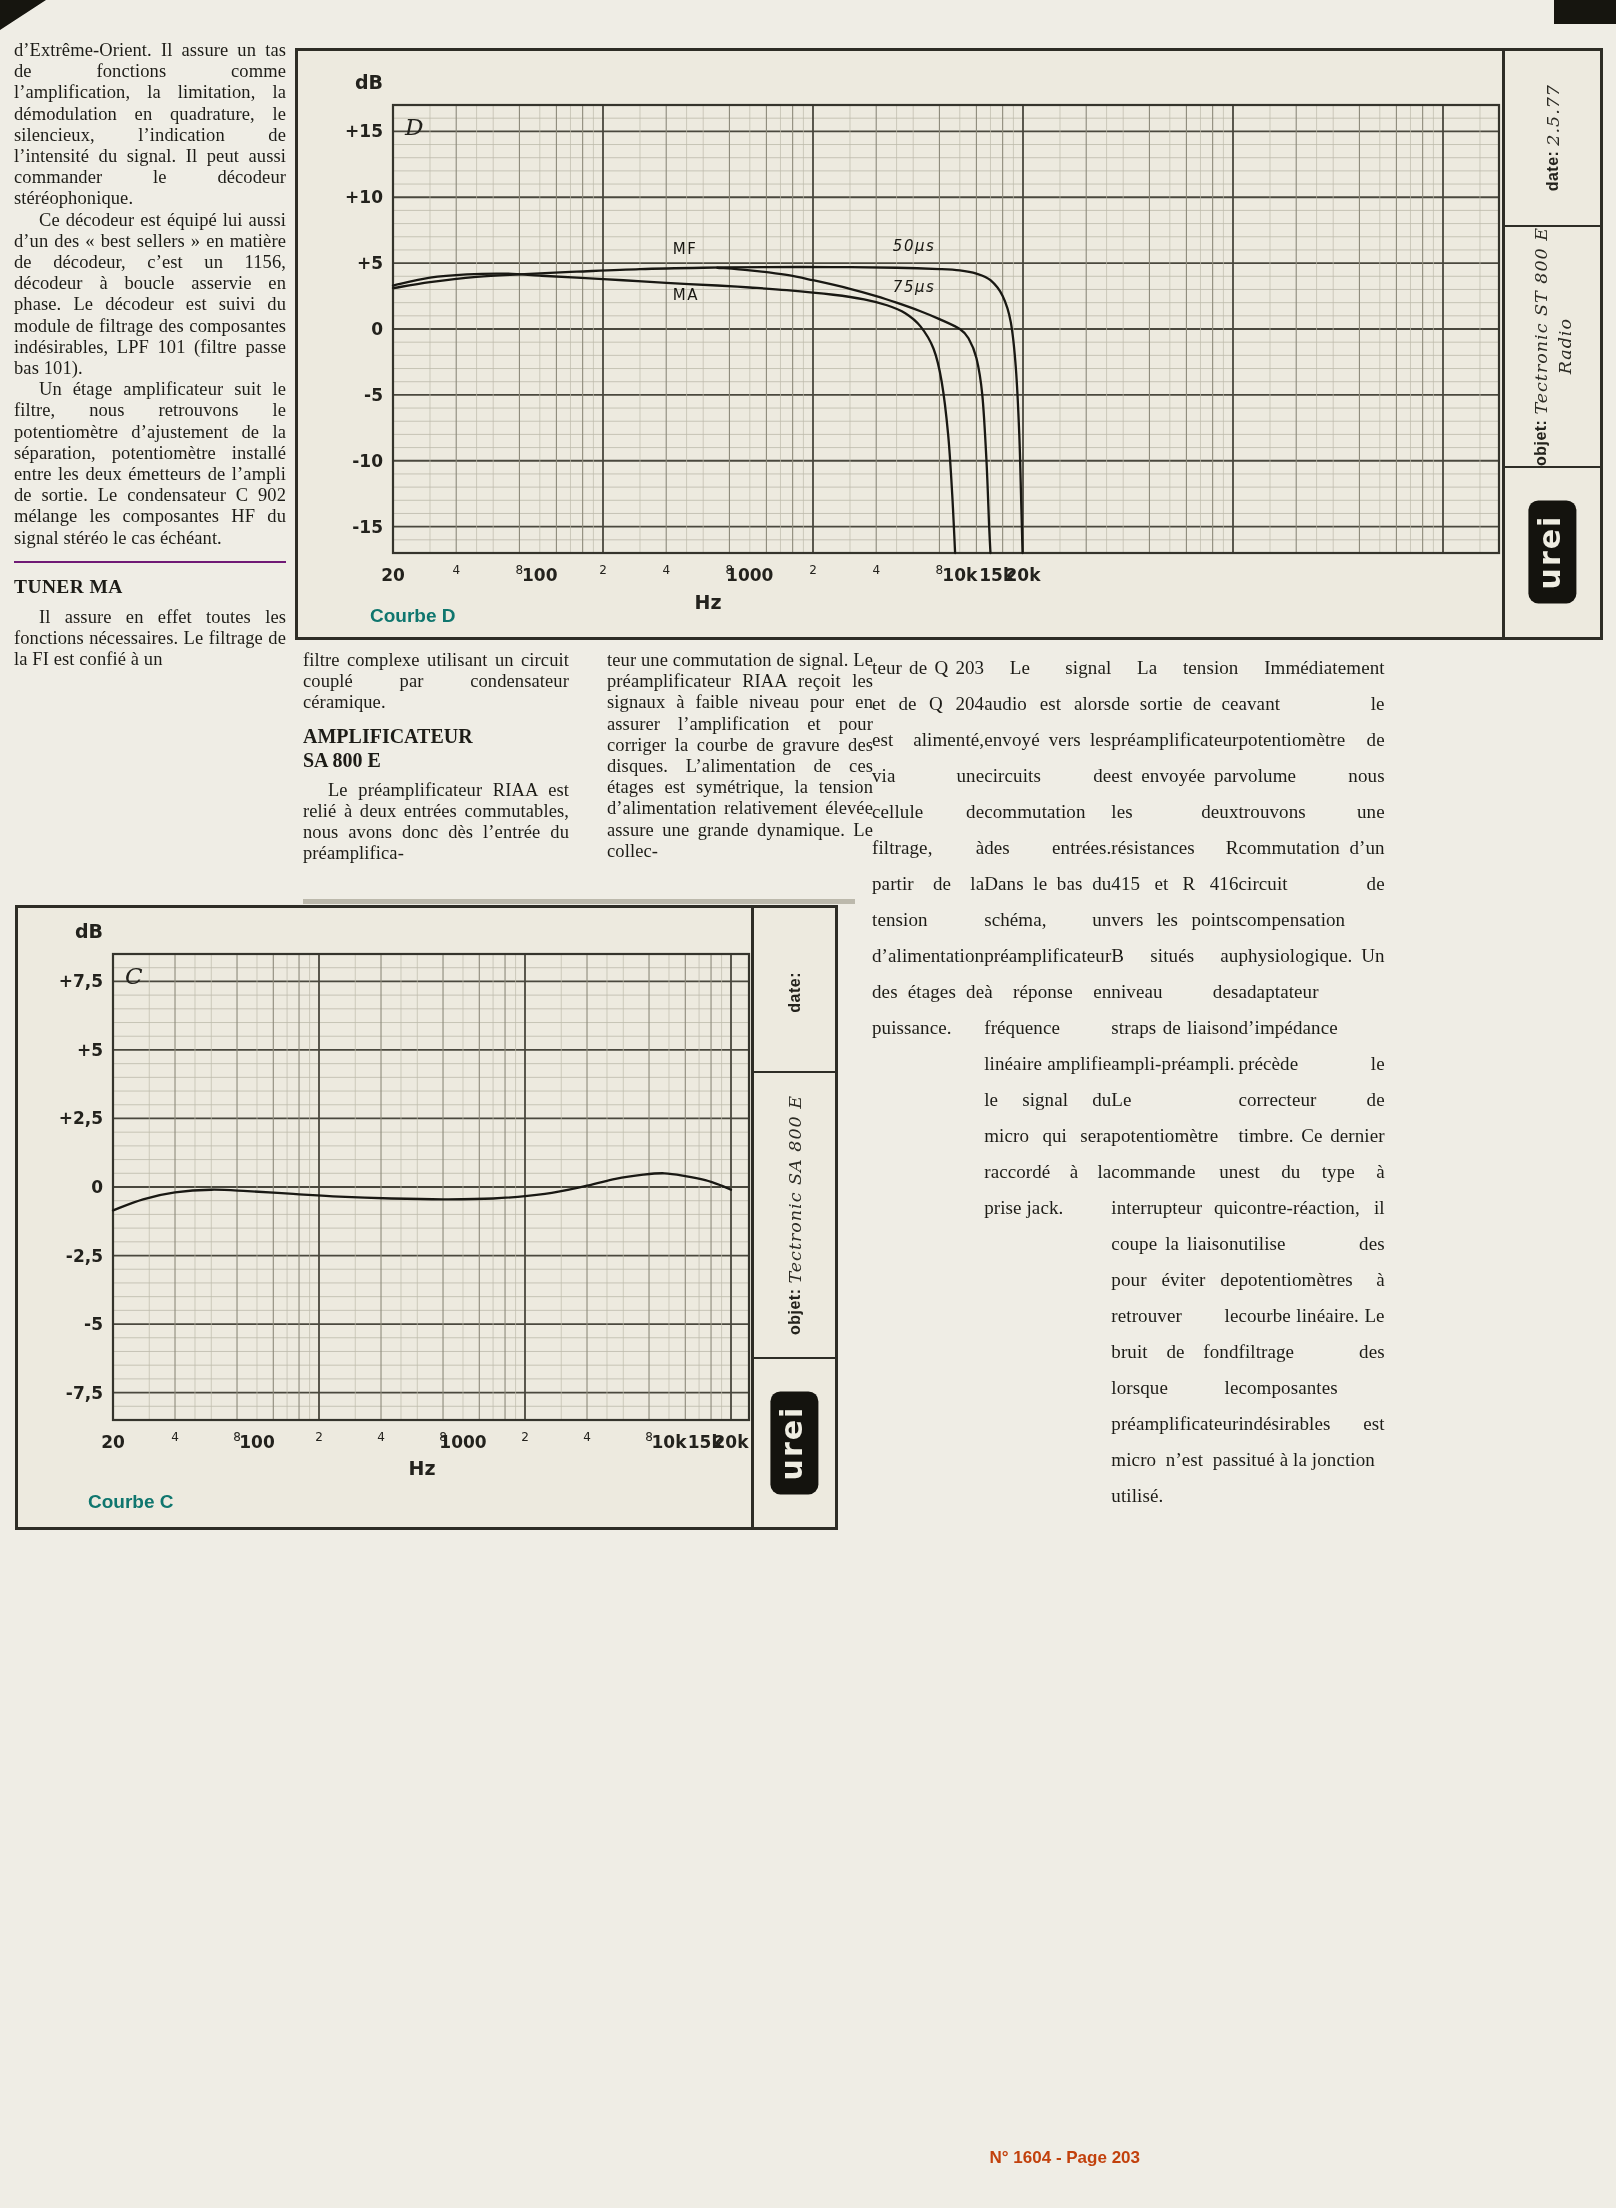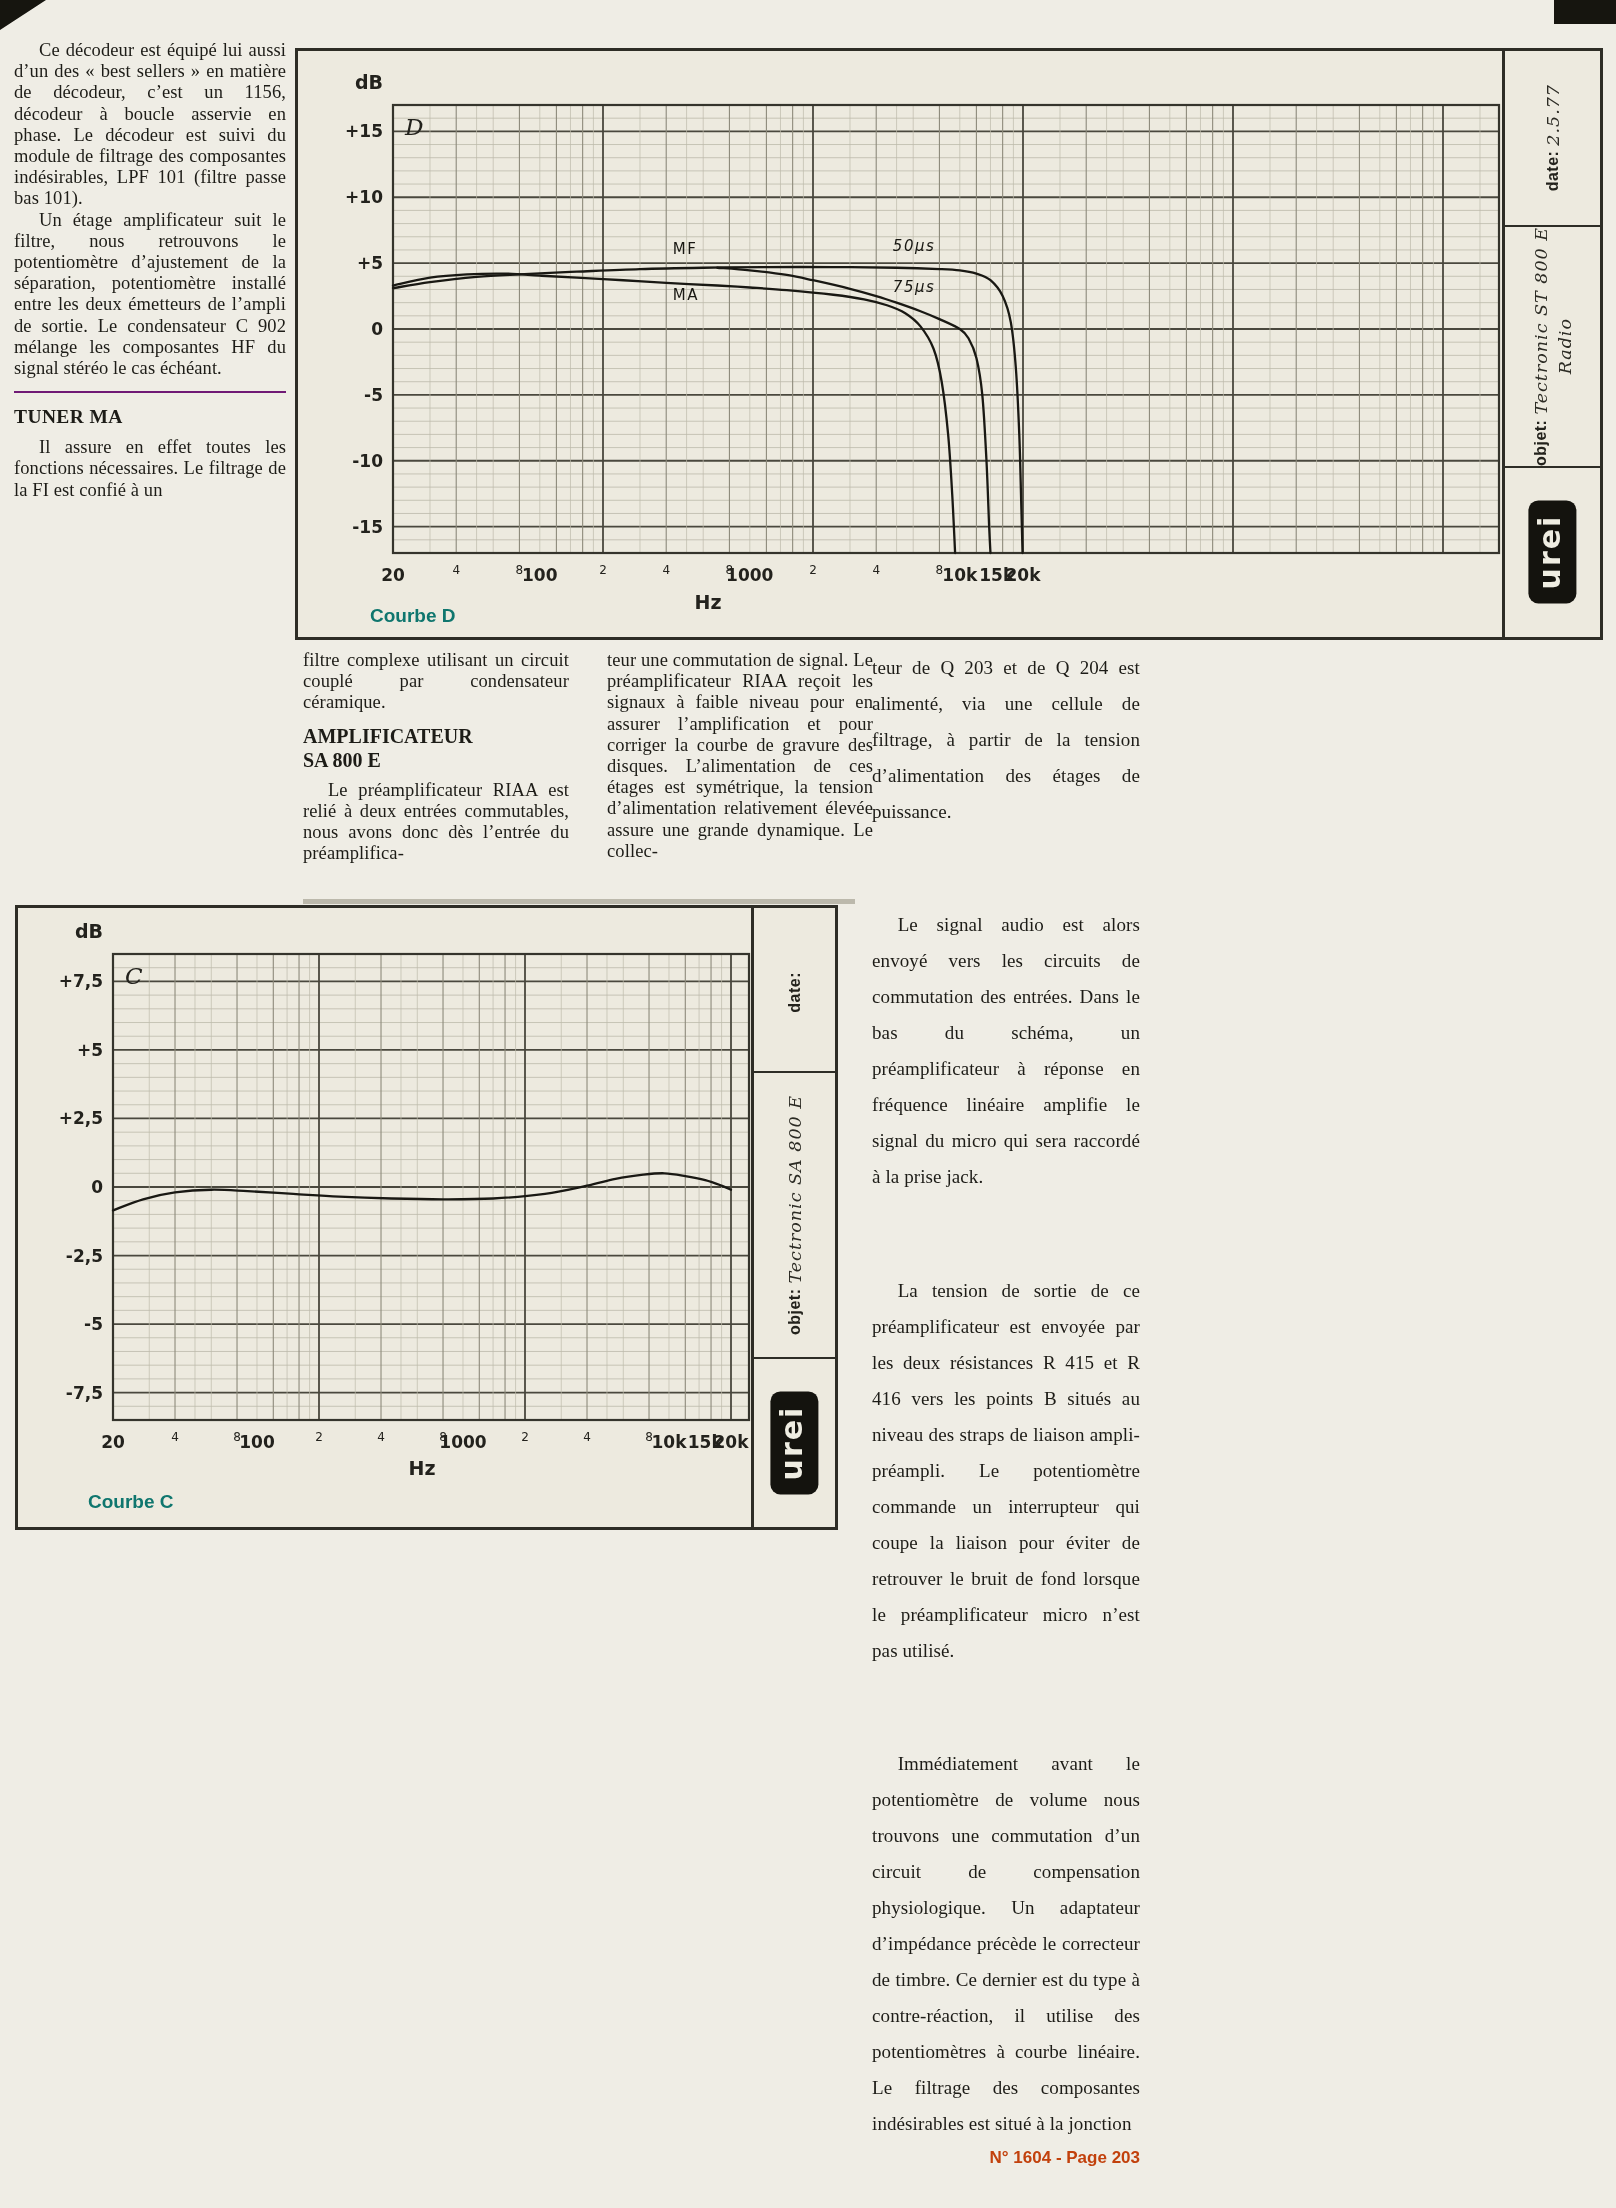--- a/index.html
+++ b/index.html
@@ -8,21 +8,21 @@
           font-family:"Liberation Serif", serif; color:#1d1c17; }
 
   .textcol { position:absolute; }
   .textcol p { text-align:justify; text-indent:1.35em; font-size:18.5px; line-height:21.2px;
                letter-spacing:0.1px; hyphens:auto; -webkit-hyphens:auto; }
   .textcol p.first { text-indent:0; }
   .col1 { left:14px;  top:40px;  width:272px; }
   .col2 { left:303px; top:650px; width:266px; }
   .col3 { left:589px; top:650px; width:266px;margin-left:18px; }
   .col4 { left:872px; top:650px; width:268px; height:1492px;
-          display:flex; flex-direction:column; justify-content:space-between; }
+          display:flex; justify-content:space-between; }
   .col4 p { font-size:19px; line-height:36px; }
 
   h2.sec { font-size:19.5px; font-weight:bold; letter-spacing:0.4px;
            border-top:2px solid #701a75; padding-top:13px; margin-top:12px; margin-bottom:9px; }
   h3.sec2 { font-size:20px; font-weight:bold; margin-top:10px; margin-bottom:8px; line-height:24px; }
 
   .chart-box { position:absolute; background:#edeadf; border:3px solid #2e2d26; }
   #chart-d { left:295px; top:48px;  width:1308px; height:592px; }
   #chart-c { left:15px;  top:905px; width:823px;  height:625px; }
   .chart-box svg { position:absolute; left:0; top:0; }
@@ -62,20 +62,21 @@
 </head>
 <body>
 
 <div class="page">
 
   <div class="corner-tl"></div>
   <div class="corner-tr"></div>
   <div class="band-rule"></div>
 
   <div class="textcol col1">
+    <p class="first">d’Extrême-Orient. Il assure un tas de fonctions comme l’amplification, la limitation, la démodulation en quadrature, le silencieux, l’indication de l’intensité du signal. Il peut aussi commander le décodeur stéréophonique.</p>
     <p>Ce décodeur est équipé lui aussi d’un des « best sellers » en matière de décodeur, c’est un 1156, décodeur à boucle asservie en phase. Le décodeur est suivi du module de filtrage des composantes indésirables, LPF 101 (filtre passe bas 101).</p>
     <p>Un étage amplificateur suit le filtre, nous retrouvons le potentiomètre d’ajustement de la séparation, potentiomètre installé entre les deux émetteurs de l’ampli de sortie. Le condensateur C 902 mélange les composantes HF du signal stéréo le cas échéant.</p>
     <h2 class="sec">TUNER MA</h2>
     <p>Il assure en effet toutes les fonctions nécessaires. Le filtrage de la FI est confié à un</p>
   </div>
 
   <figure class="chart-box" id="chart-d">
     <svg id="svg-d" width="1302" height="586">
         <g>
           <line x1="95" y1="502" x2="1201" y2="502" stroke="#bdbaab" stroke-width="0.8"></line>

